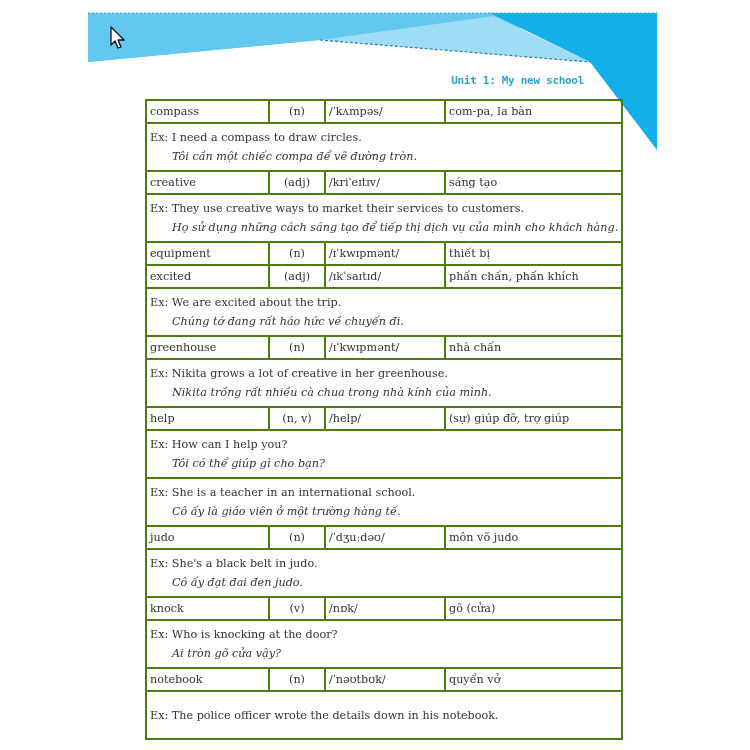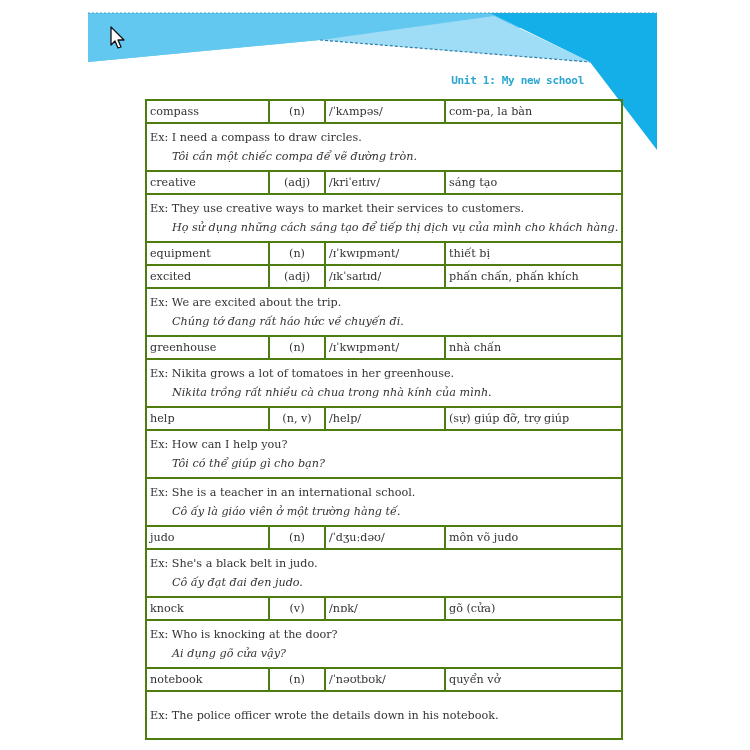--- a/index.html
+++ b/index.html
@@ -83,21 +83,21 @@
         </td>
       </tr>
       <tr class="word-row">
         <td class="c-word">greenhouse</td>
         <td class="c-pos">(n)</td>
         <td class="c-ipa">/ɪˈkwɪpmənt/</td>
         <td class="c-mean">nhà chấn</td>
       </tr>
       <tr class="ex-row">
         <td colspan="4">
-          <span class="ex-en">Ex: Nikita grows a lot of tomatoes in her greenhouse.</span>
+          <span class="ex-en">Ex: Nikita grows a lot of creative in her greenhouse.</span>
           <span class="ex-vi">Nikita trồng rất nhiều cà chua trong nhà kính của mình.</span>
         </td>
       </tr>
       <tr class="word-row">
         <td class="c-word">help</td>
         <td class="c-pos">(n, v)</td>
         <td class="c-ipa">/help/</td>
         <td class="c-mean">(sự) giúp đỡ, trợ giúp</td>
       </tr>
       <tr class="ex-row">
@@ -126,21 +126,21 @@
       </tr>
       <tr class="word-row">
         <td class="c-word">knock</td>
         <td class="c-pos">(v)</td>
         <td class="c-ipa">/nɒk/</td>
         <td class="c-mean">gõ (cửa)</td>
       </tr>
       <tr class="ex-row">
         <td colspan="4">
           <span class="ex-en">Ex: Who is knocking at the door?</span>
-          <span class="ex-vi">Ai dụng gõ cửa vậy?</span>
+          <span class="ex-vi">Ai tròn gõ cửa vậy?</span>
         </td>
       </tr>
       <tr class="word-row">
         <td class="c-word">notebook</td>
         <td class="c-pos">(n)</td>
         <td class="c-ipa">/ˈnəʊtbʊk/</td>
         <td class="c-mean">quyển vở</td>
       </tr>
       <tr class="ex-row">
         <td colspan="4">

